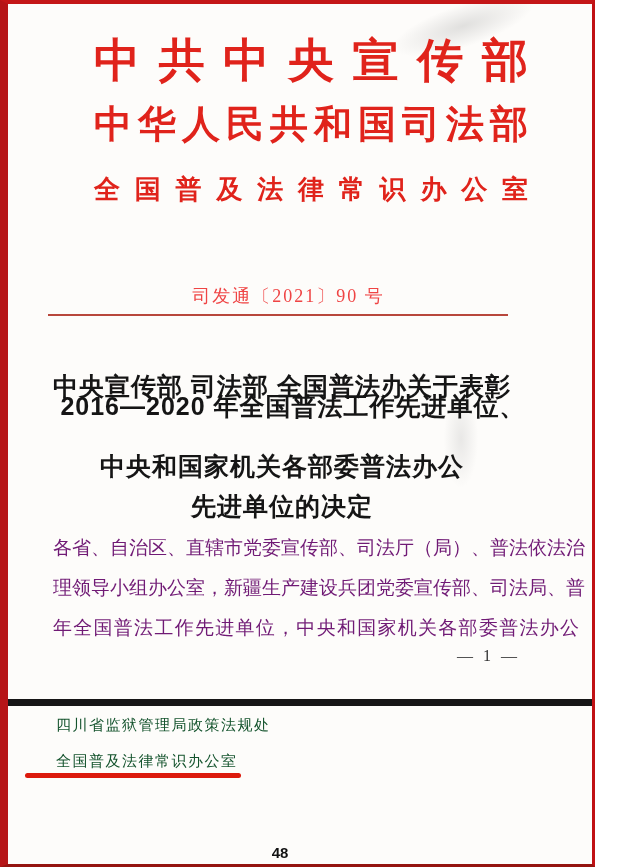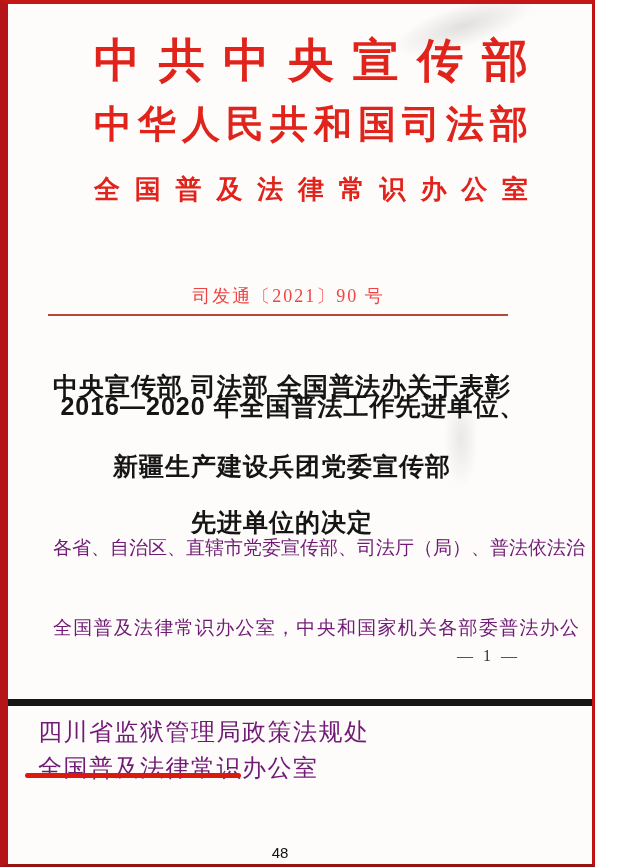--- a/index.html
+++ b/index.html
@@ -65,21 +65,21 @@
     font-family: "Liberation Sans", sans-serif;
     font-weight: bold;
     font-size: 25px;
     color: #151515;
     letter-spacing: 1px;
     white-space: nowrap;
   }
   .title-1 { top: 366px; }
   .title-2 { top: 386px; padding-left: 22px; }
   .title-3 { top: 446px; }
-  .title-4 { top: 502px; }
+  .title-4 { top: 486px; }
   .body-line {
     position: absolute;
     left: 45px; width: 526px;
     font-size: 19px;
     color: #701a75;
     text-align: justify;
     text-align-last: justify;
     line-height: 1.2;
     white-space: nowrap;
   }
@@ -96,42 +96,42 @@
     color: #333;
   }
   .black-divider {
     position: absolute;
     left: 0; top: 695px;
     width: 100%; height: 7px;
     background: #161616;
   }
   .award-item {
     position: absolute;
-    left: 30px;
-    font-size: 24px;
+    left: 48px;
+    font-size: 15px;
     letter-spacing: 1.5px;
-    color: #701a75;
+    color: #14532d;
     white-space: nowrap;
   }
   .award-1 { top: 712px; }
   .award-2 { top: 748px; }
   .award-3 { top: 785px; }
   .red-underline {
     position: absolute;
     left: 17px; top: 769px;
     width: 216px; height: 5px;
     background: #dc1a0c;
     border-radius: 3px;
   }
   .page-number {
     position: absolute;
     left: 0; right: 40px; top: 840px;
     text-align: center;
     font-family: "Liberation Sans", sans-serif;
-    font-weight: normal;
+    font-weight: bold;
     font-size: 15px;
     color: #111;
   }
 </style>
 </head>
 <body>
 
 <div class="page">
 
   <div class="smudge smudge-1"></div>
@@ -140,25 +140,26 @@
   <div class="issuer-line issuer-1">中共中央宣传部</div>
   <div class="issuer-line issuer-2">中华人民共和国司法部</div>
   <div class="issuer-line issuer-3">全国普及法律常识办公室</div>
 
   <div class="doc-number">司发通〔2021〕90 号</div>
 
   <div class="red-rule"></div>
 
   <div class="title-line title-1">中央宣传部 司法部 全国普法办关于表彰</div>
   <div class="title-line title-2">2016—2020 年全国普法工作先进单位、</div>
-  <div class="title-line title-3">新疆生产建设兵团党委宣传部</div>
+  <div class="title-line title-3">中央和国家机关各部委普法办公</div>
   <div class="title-line title-4">先进单位的决定</div>
 
   <div class="body-line body-1">各省、自治区、直辖市党委宣传部、司法厅（局）、普法依法治</div>
-  <div class="body-line body-3">全国普及法律常识办公室，中央和国家机关各部委普法办公</div>
+  <div class="body-line body-2">理领导小组办公室，新疆生产建设兵团党委宣传部、司法局、普</div>
+  <div class="body-line body-3">年全国普法工作先进单位，中央和国家机关各部委普法办公</div>
 
   <div class="page-marker">— 1 —</div>
 
   <div class="black-divider"></div>
 
   <div class="award-item award-1">四川省监狱管理局政策法规处</div>
   <div class="award-item award-2">全国普及法律常识办公室</div>
   <div class="red-underline"></div>
 
   <div class="page-number">48</div>

